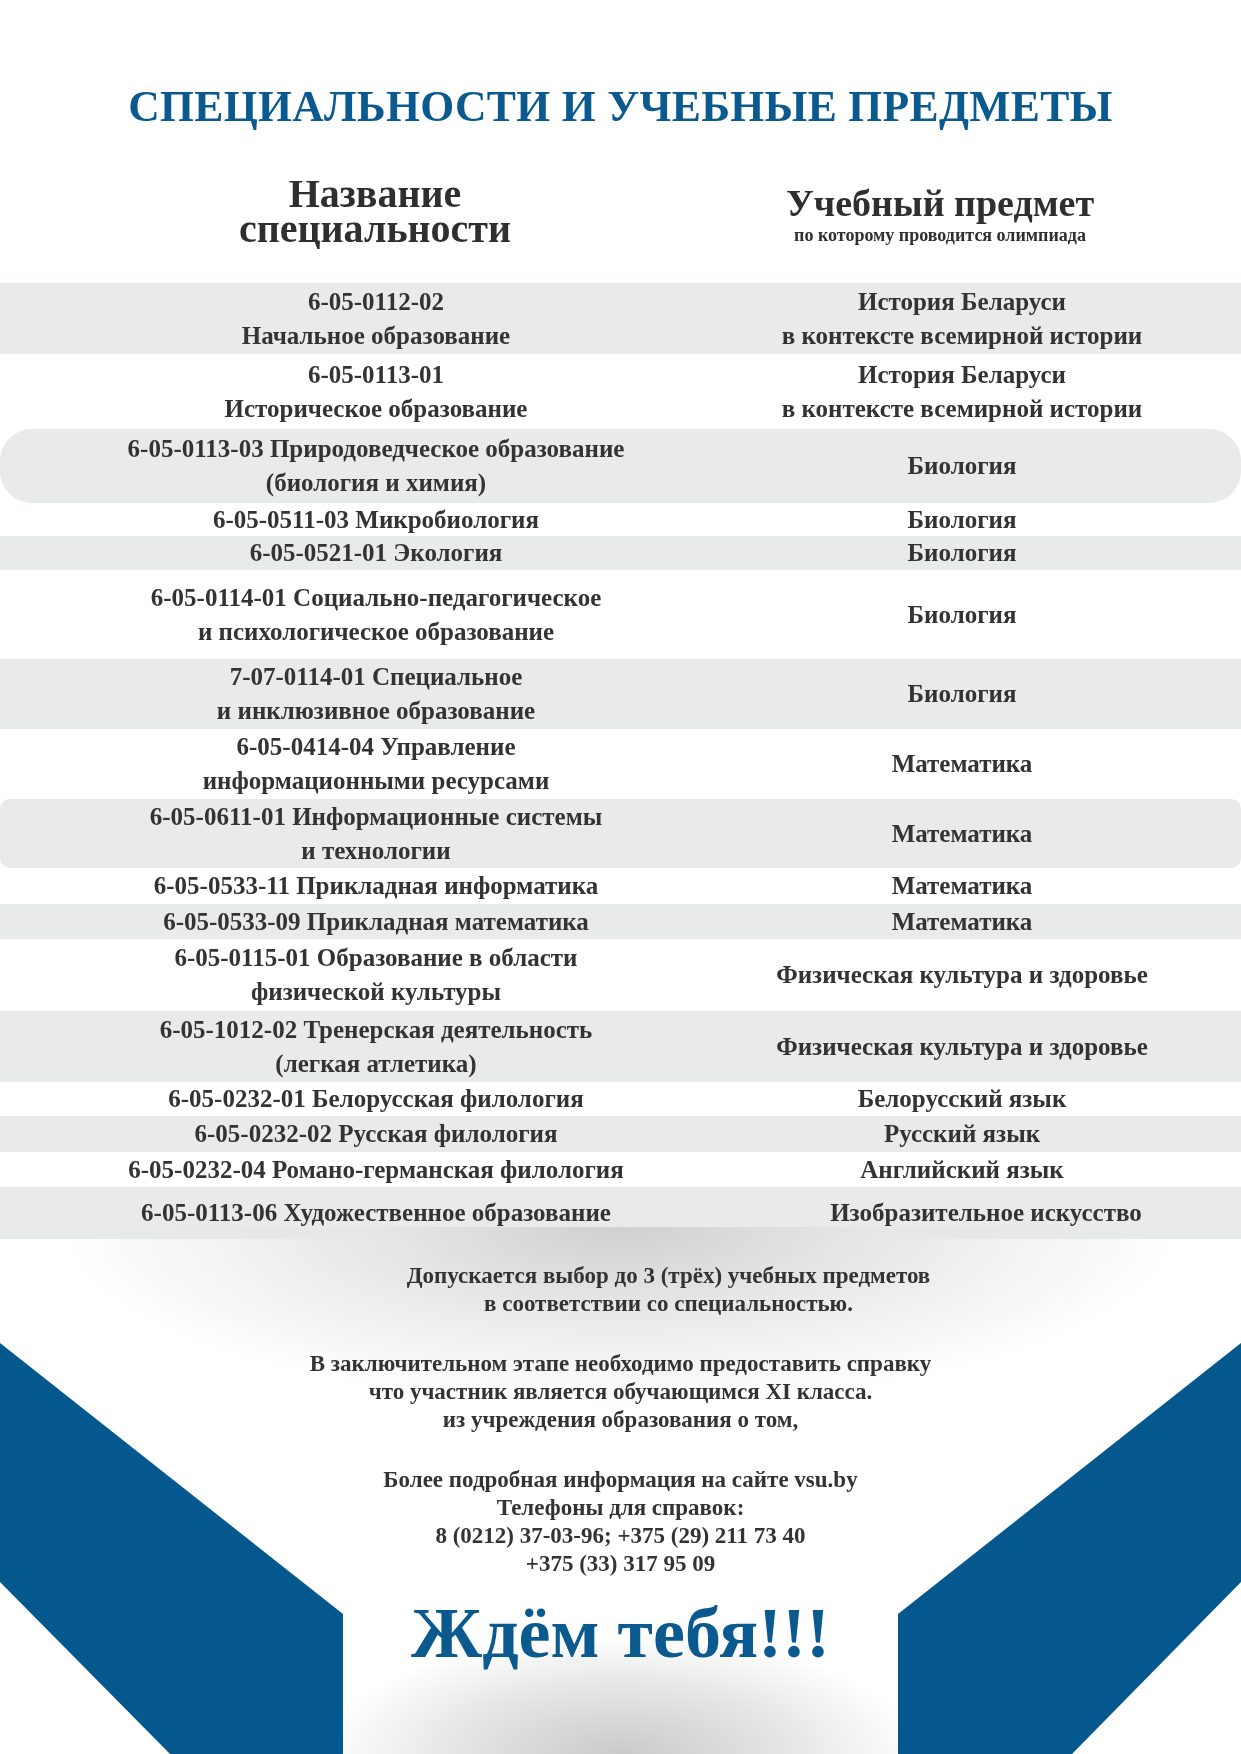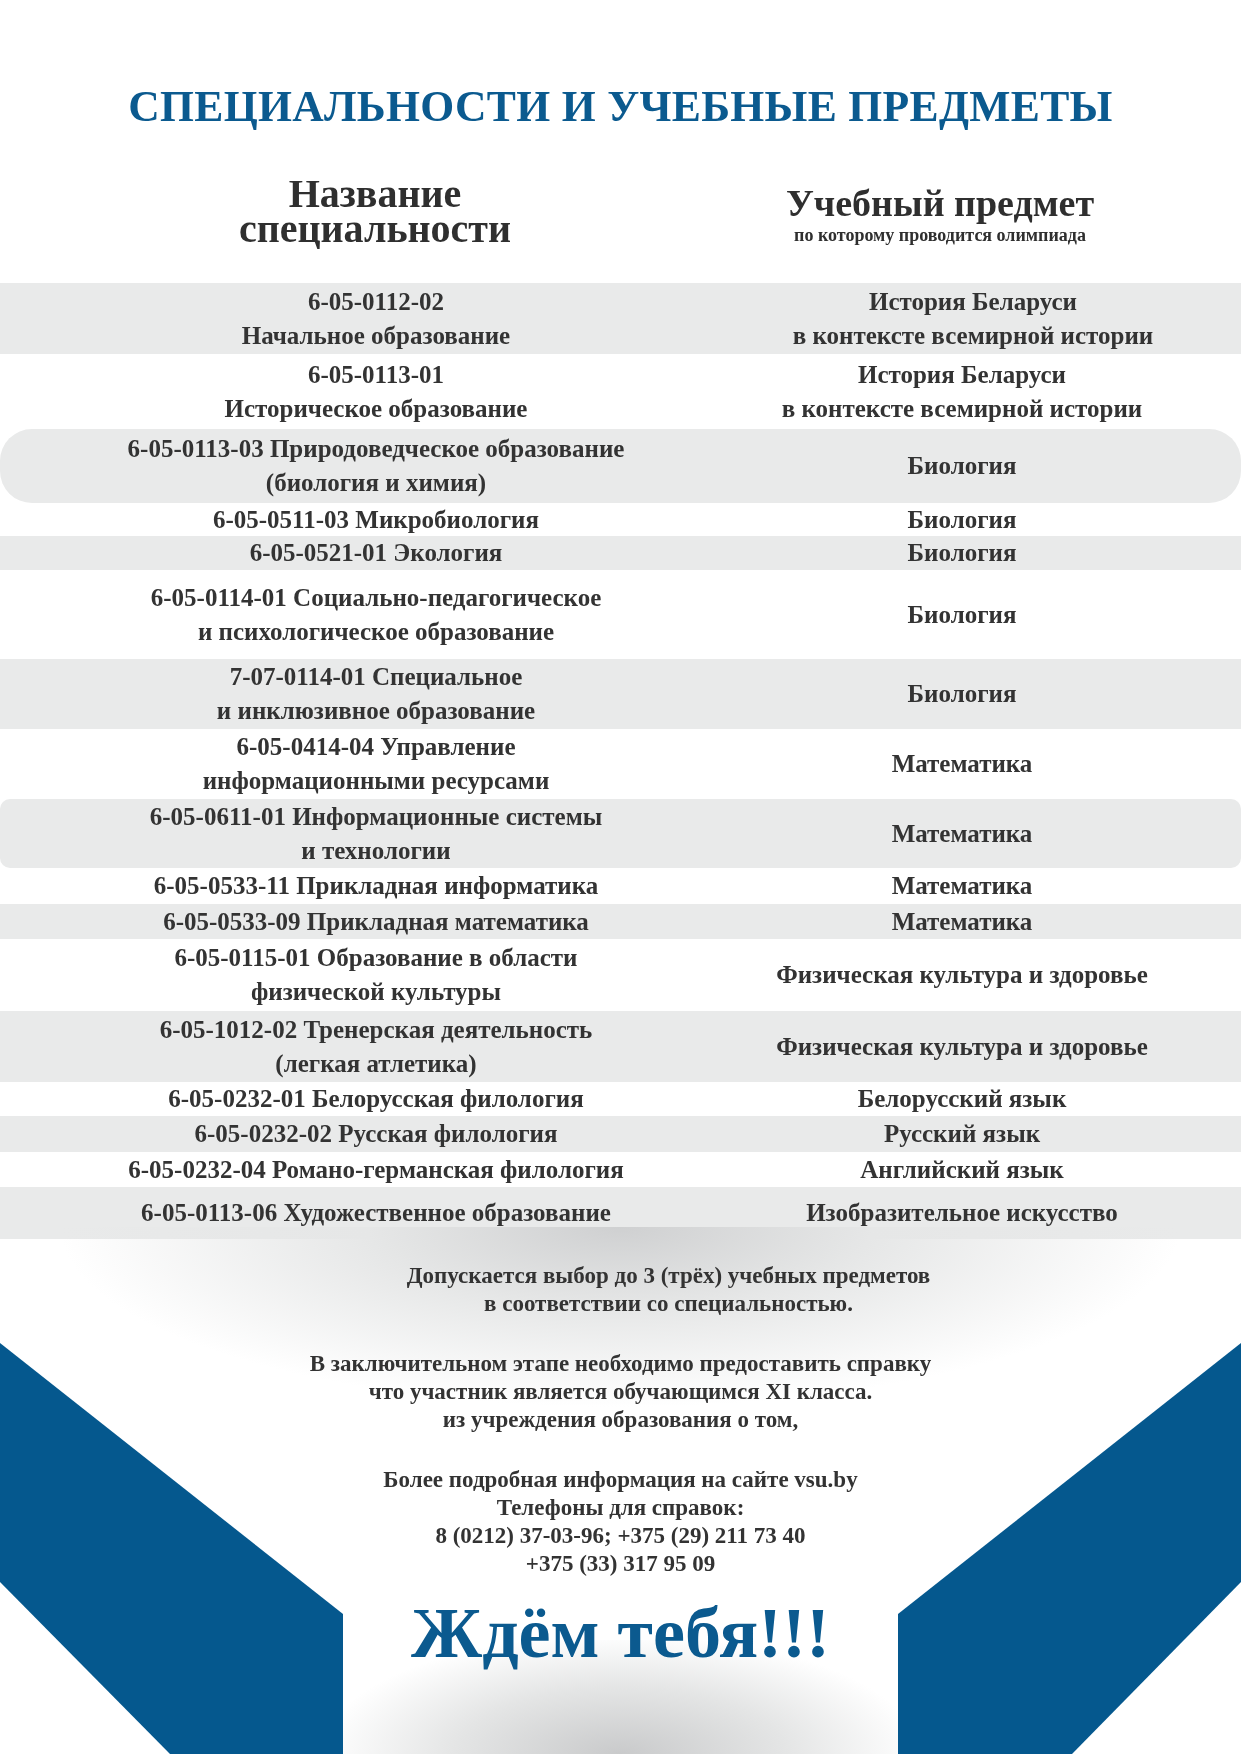--- a/index.html
+++ b/index.html
@@ -57,21 +57,21 @@
 <div class="col-head left">
   <span style="display:block">Название</span>
   <span style="display:block">специальности</span>
 </div>
 <div class="col-head right">
   <span class="main">Учебный предмет</span>
   <span class="sub">по которому проводится олимпиада</span>
 </div>
 
 <div class="table" id="table">
-    <div class="row shaded" style="height: 71px; gap: 11px;">
+    <div class="row shaded" style="height: 71px;">
       <div class="cell spec">
         <span class="line">6-05-0112-02</span>
         <span class="line">Начальное образование</span>
       </div>
       <div class="cell subj">
         <span class="line">История Беларуси</span>
         <span class="line">в контексте всемирной истории</span>
       </div>
     </div>
     <div class="row" style="height: 75px;">
@@ -196,21 +196,21 @@
       </div>
     </div>
     <div class="row" style="height: 35px;">
       <div class="cell spec" style="line-height: 35px;">
         <span class="line">6-05-0232-04 Романо-германская филология</span>
       </div>
       <div class="cell subj" style="line-height: 35px;">
         <span class="line">Английский язык</span>
       </div>
     </div>
-    <div class="row shaded" style="height: 52px;">
+    <div class="row shaded" style="height: 52px; gap: 24px;">
       <div class="cell spec" style="line-height: 34px;">
         <span class="line">6-05-0113-06 Художественное образование</span>
       </div>
       <div class="cell subj" style="line-height: 34px;">
         <span class="line">Изобразительное искусство</span>
       </div>
     </div>
   </div>
 
 <div class="bottom-bg"></div>

